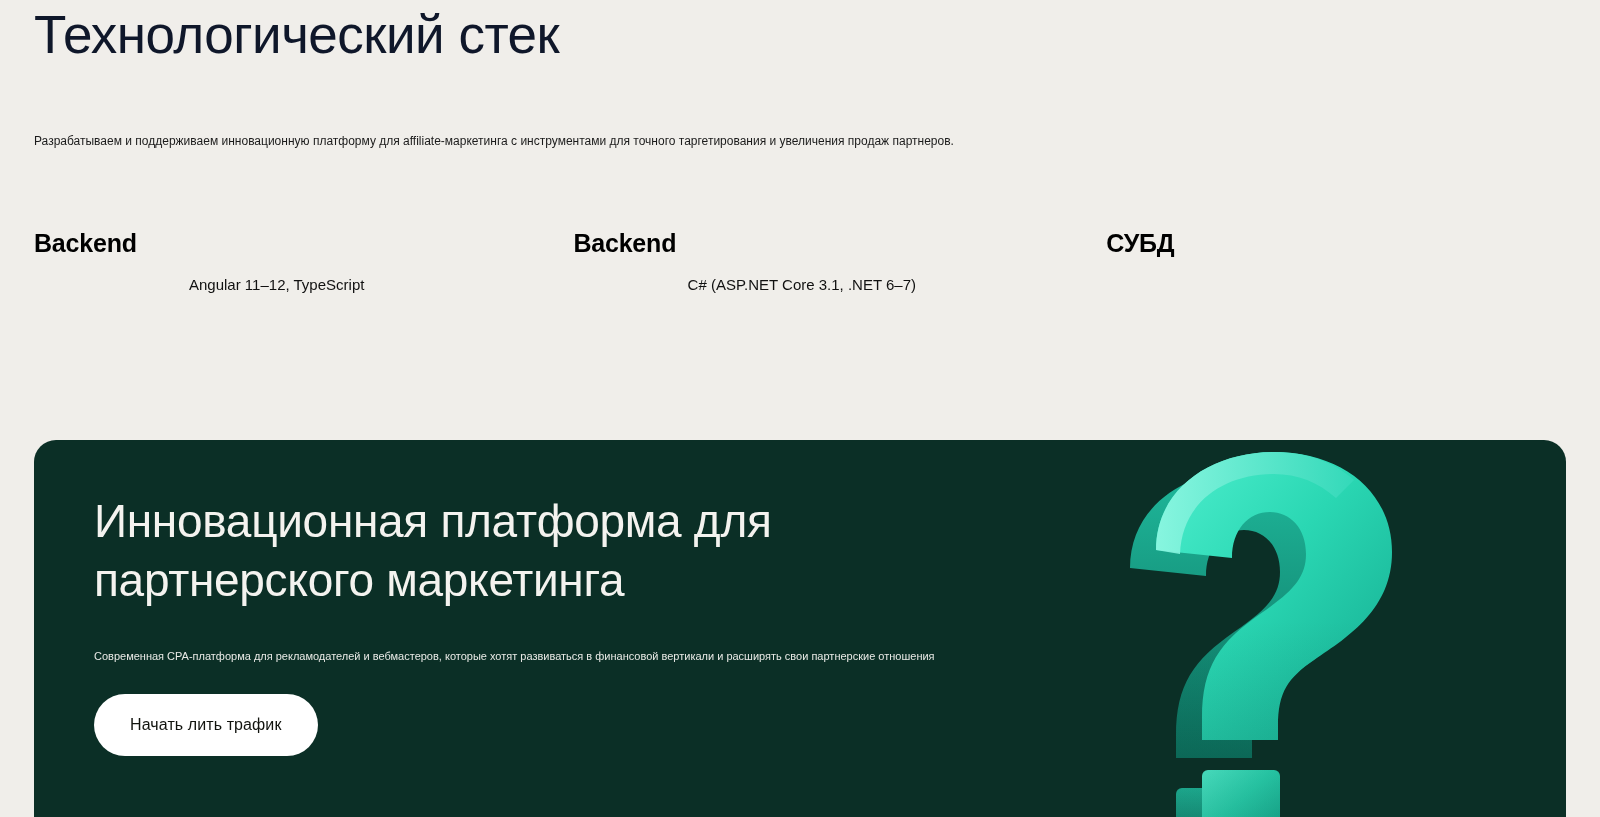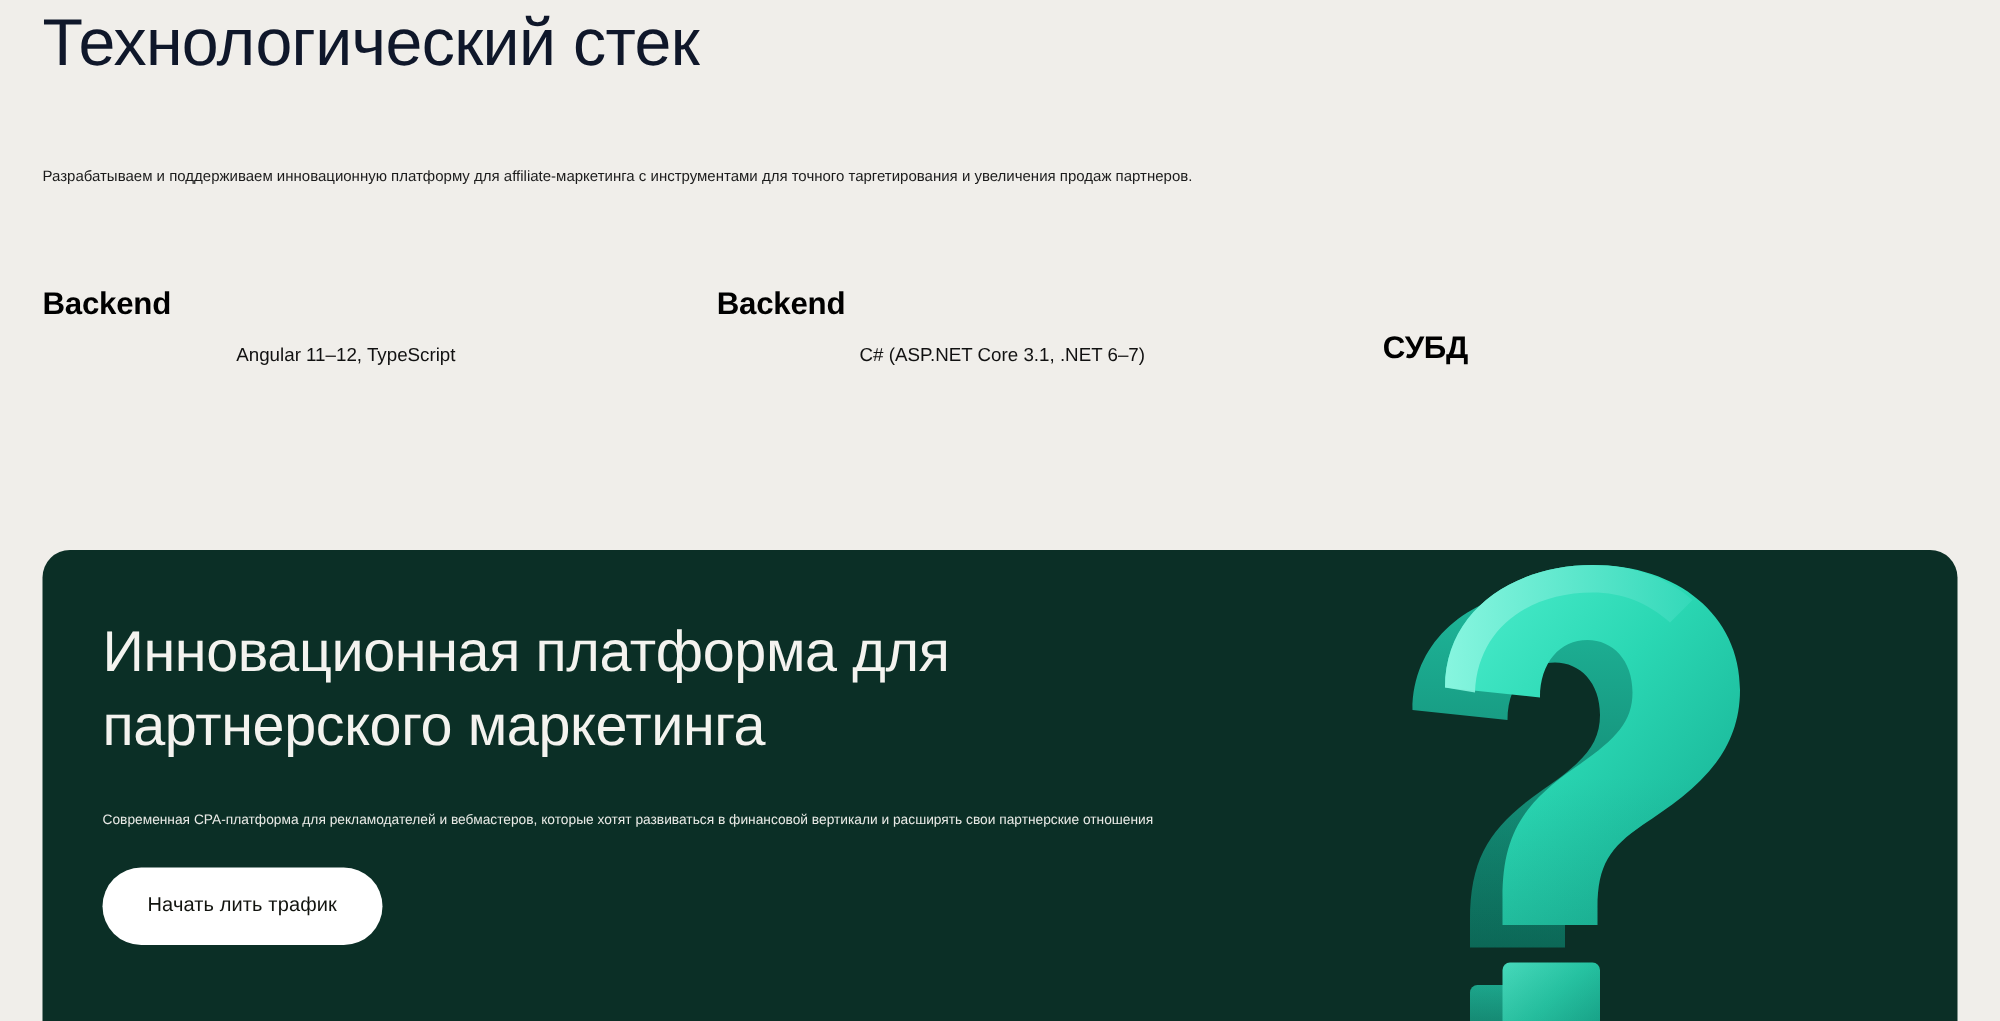--- a/index.html
+++ b/index.html
@@ -55,21 +55,20 @@
   .stack-col {
     width: 533px;
     box-sizing: border-box;
     padding-right: 24px;
   }
   .stack-col:nth-child(2) {
     padding-left: 30px;
   }
   .stack-col:nth-child(3) {
     padding-left: 52px;
-    margin-top: 35px;
   }
   .stack-heading {
     font-size: 25px;
     font-weight: bold;
     margin: 0 0 16px 0;
     color: #000;
     letter-spacing: -0.2px;
   }
   .stack-text {
     font-size: 15px;
@@ -87,21 +86,21 @@
     width: 1532px;
     height: 420px;
     background: #0b2f26;
     border-radius: 22px;
     overflow: hidden;
   }
 
   .hero-inner {
     position: relative;
     z-index: 3;
-    padding: 52px 0 0 48px;
+    padding: 52px 0 0 60px;
     width: 1120px;
     box-sizing: border-box;
   }
 
   .hero-title {
     font-size: 46px;
     line-height: 1.28;
     font-weight: 400;
     color: #f4f3ef;
     margin: 0;

